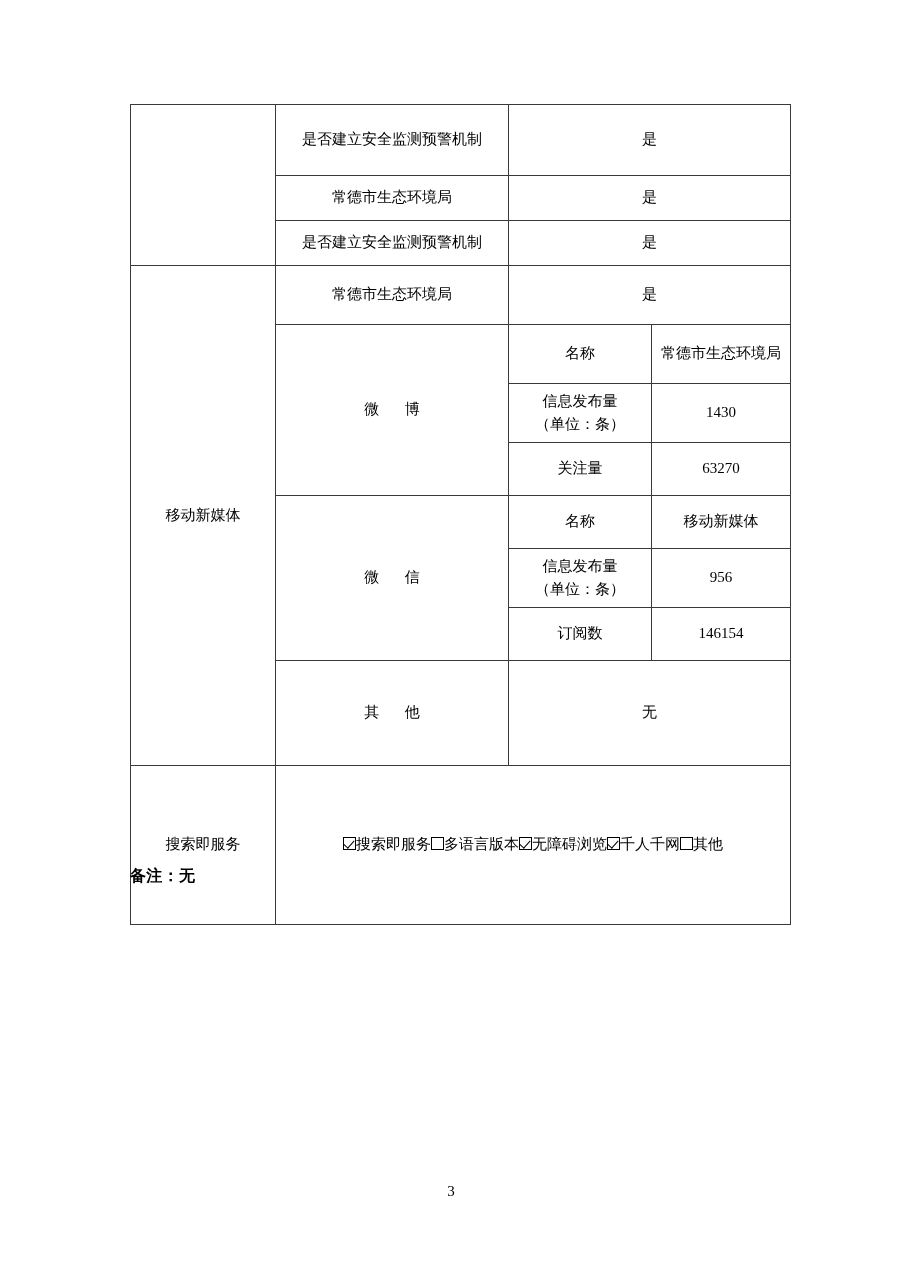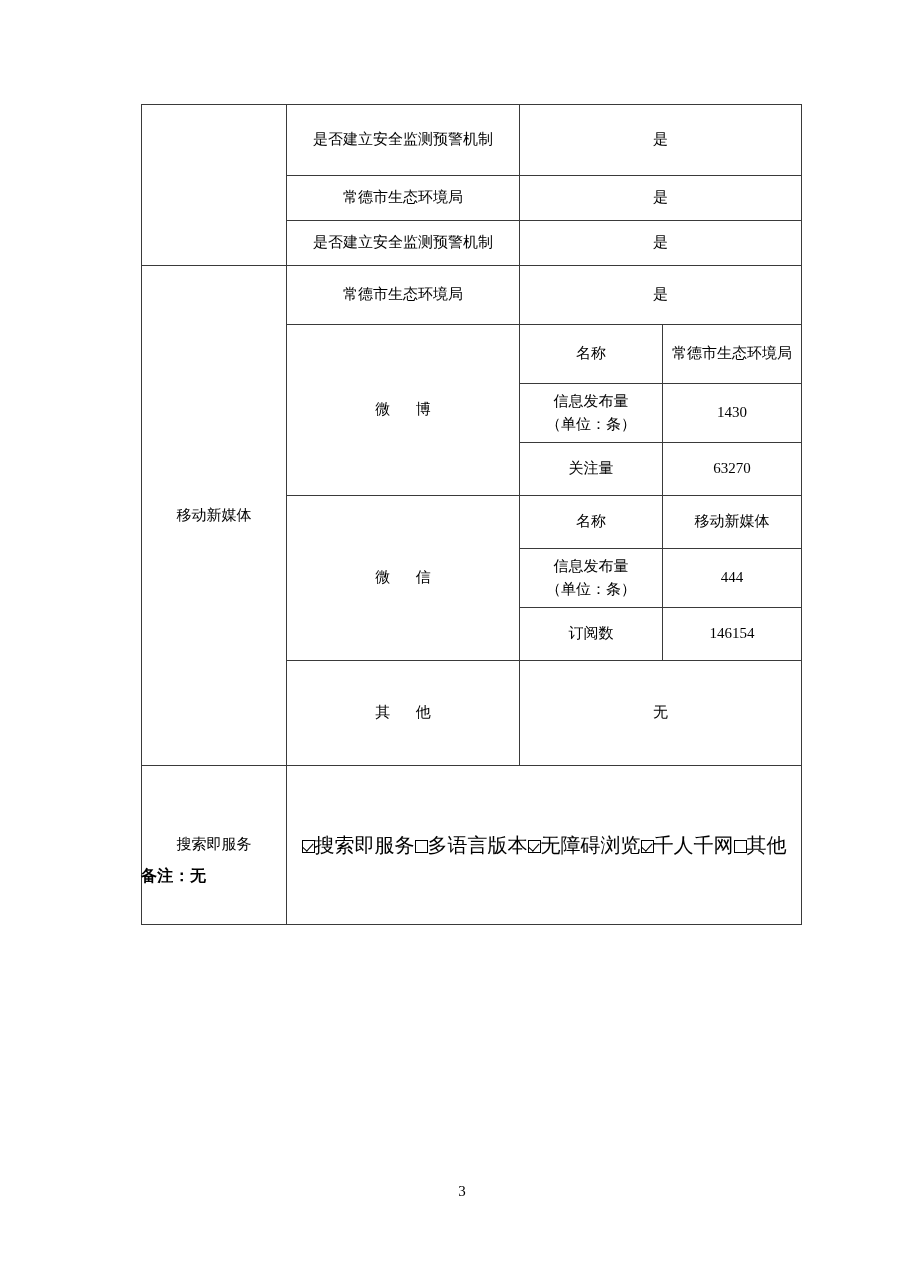--- a/index.html
+++ b/index.html
@@ -10,21 +10,21 @@
   body {
     width: 900px;
     height: 1272px;
     position: relative;
     font-family: "Liberation Serif", "DejaVu Serif", serif;
     color: #000000;
     overflow: hidden;
   }
   .page {
     position: absolute;
-    left: 12px; top: 0;
+    left: 1px; top: 0;
     width: 777px;
     height: 1272px;
     text-decoration: underline;
   }
   .doc-table {
     position: absolute;
     left: 129px;
     top: 104px;
     width: 660px;
     border-collapse: collapse;
@@ -59,21 +59,21 @@
   }
 
   .innovate-cell {
     text-align: center;
     vertical-align: top;
     padding-top: 38px;
   }
   .checkline {
     display: inline-block;
     white-space: nowrap;
-    font-size: 20px;
+    font-size: 15px;
     letter-spacing: 0;
   }
   .cbox {
     display: inline-block;
     width: 13px;
     height: 13px;
     border: 1.3px solid #000;
     position: relative;
     vertical-align: -1px;
     margin: 0 0 0 0;
@@ -164,21 +164,21 @@
       <tr>
         <td rowspan="3" class="sp2">微　信</td>
         <td class="h-44">名称</td>
         <td>移动新媒体</td>
       </tr>
       <tr>
         <td class="h-50 two-line">
           <span>信息发布量</span><br>
           <span>（单位：条）</span>
         </td>
-        <td class="num">444</td>
+        <td class="num">956</td>
       </tr>
       <tr>
         <td class="h-44">订阅数</td>
         <td class="num">146154</td>
       </tr>
 
       <tr>
         <td class="h-96 sp2">其　他</td>
         <td colspan="2">无</td>
       </tr>

